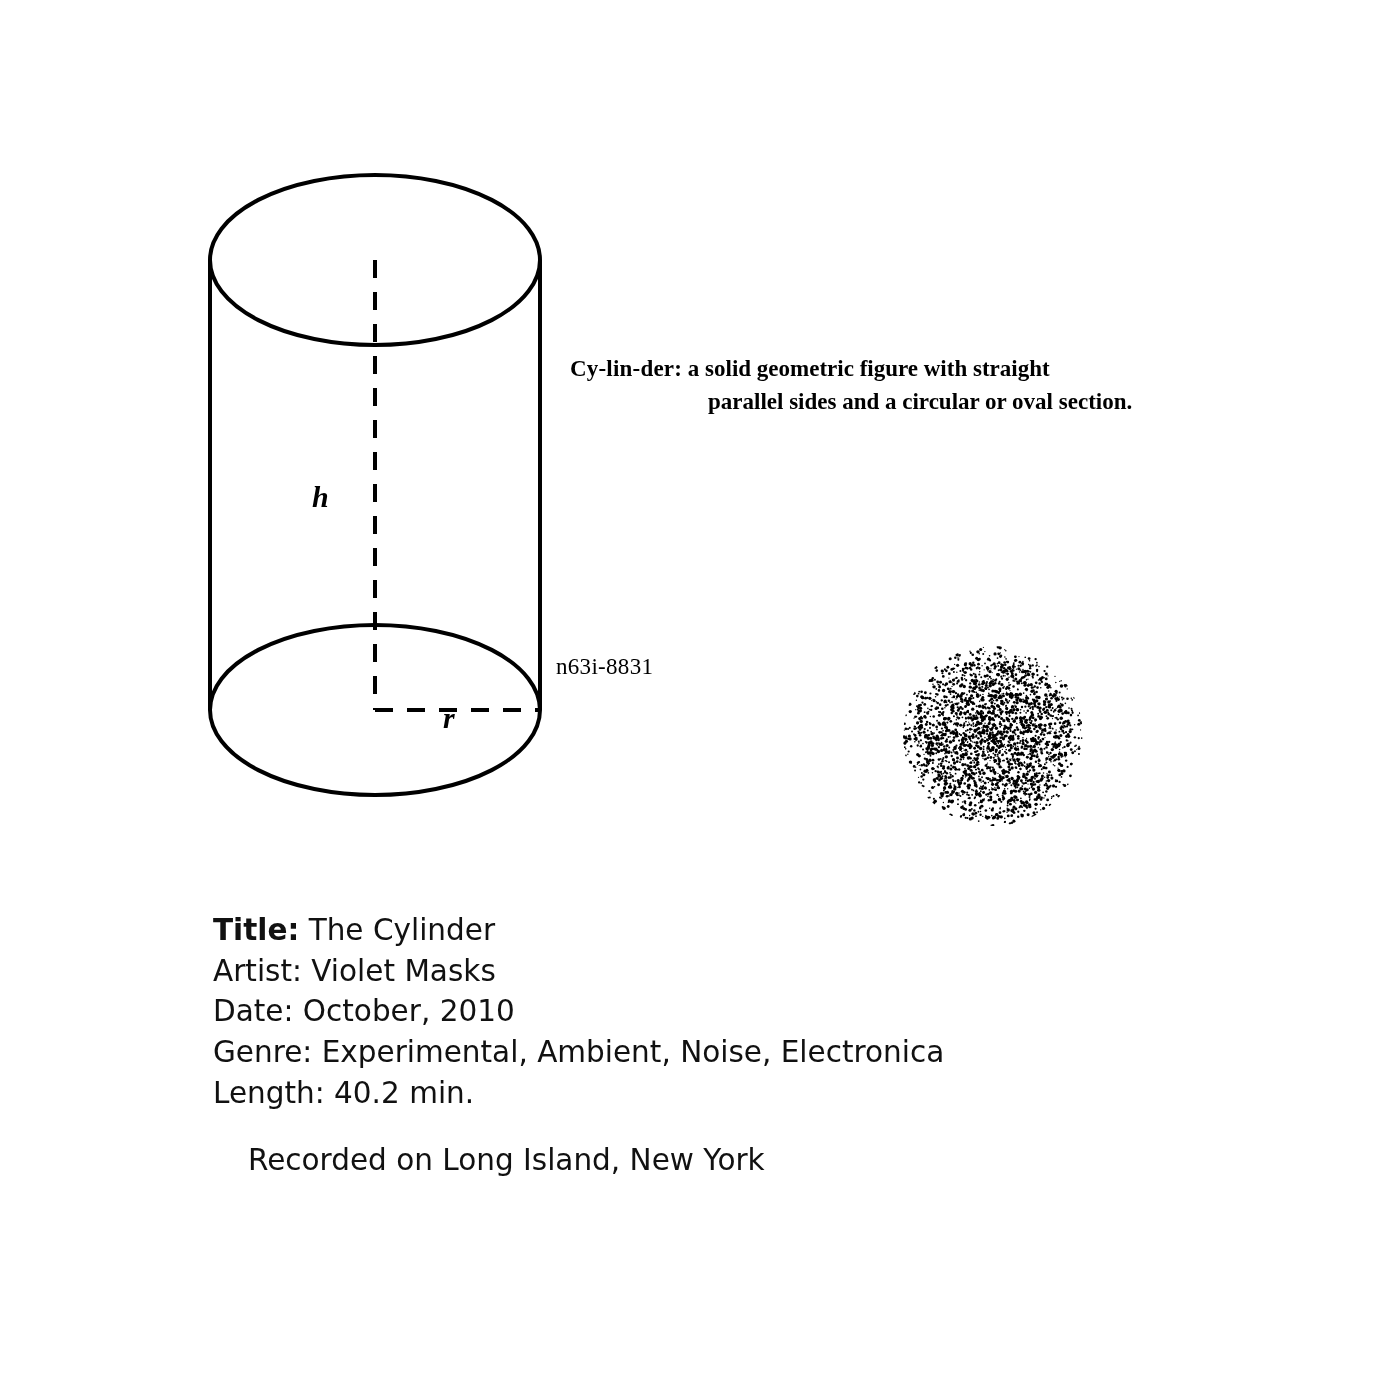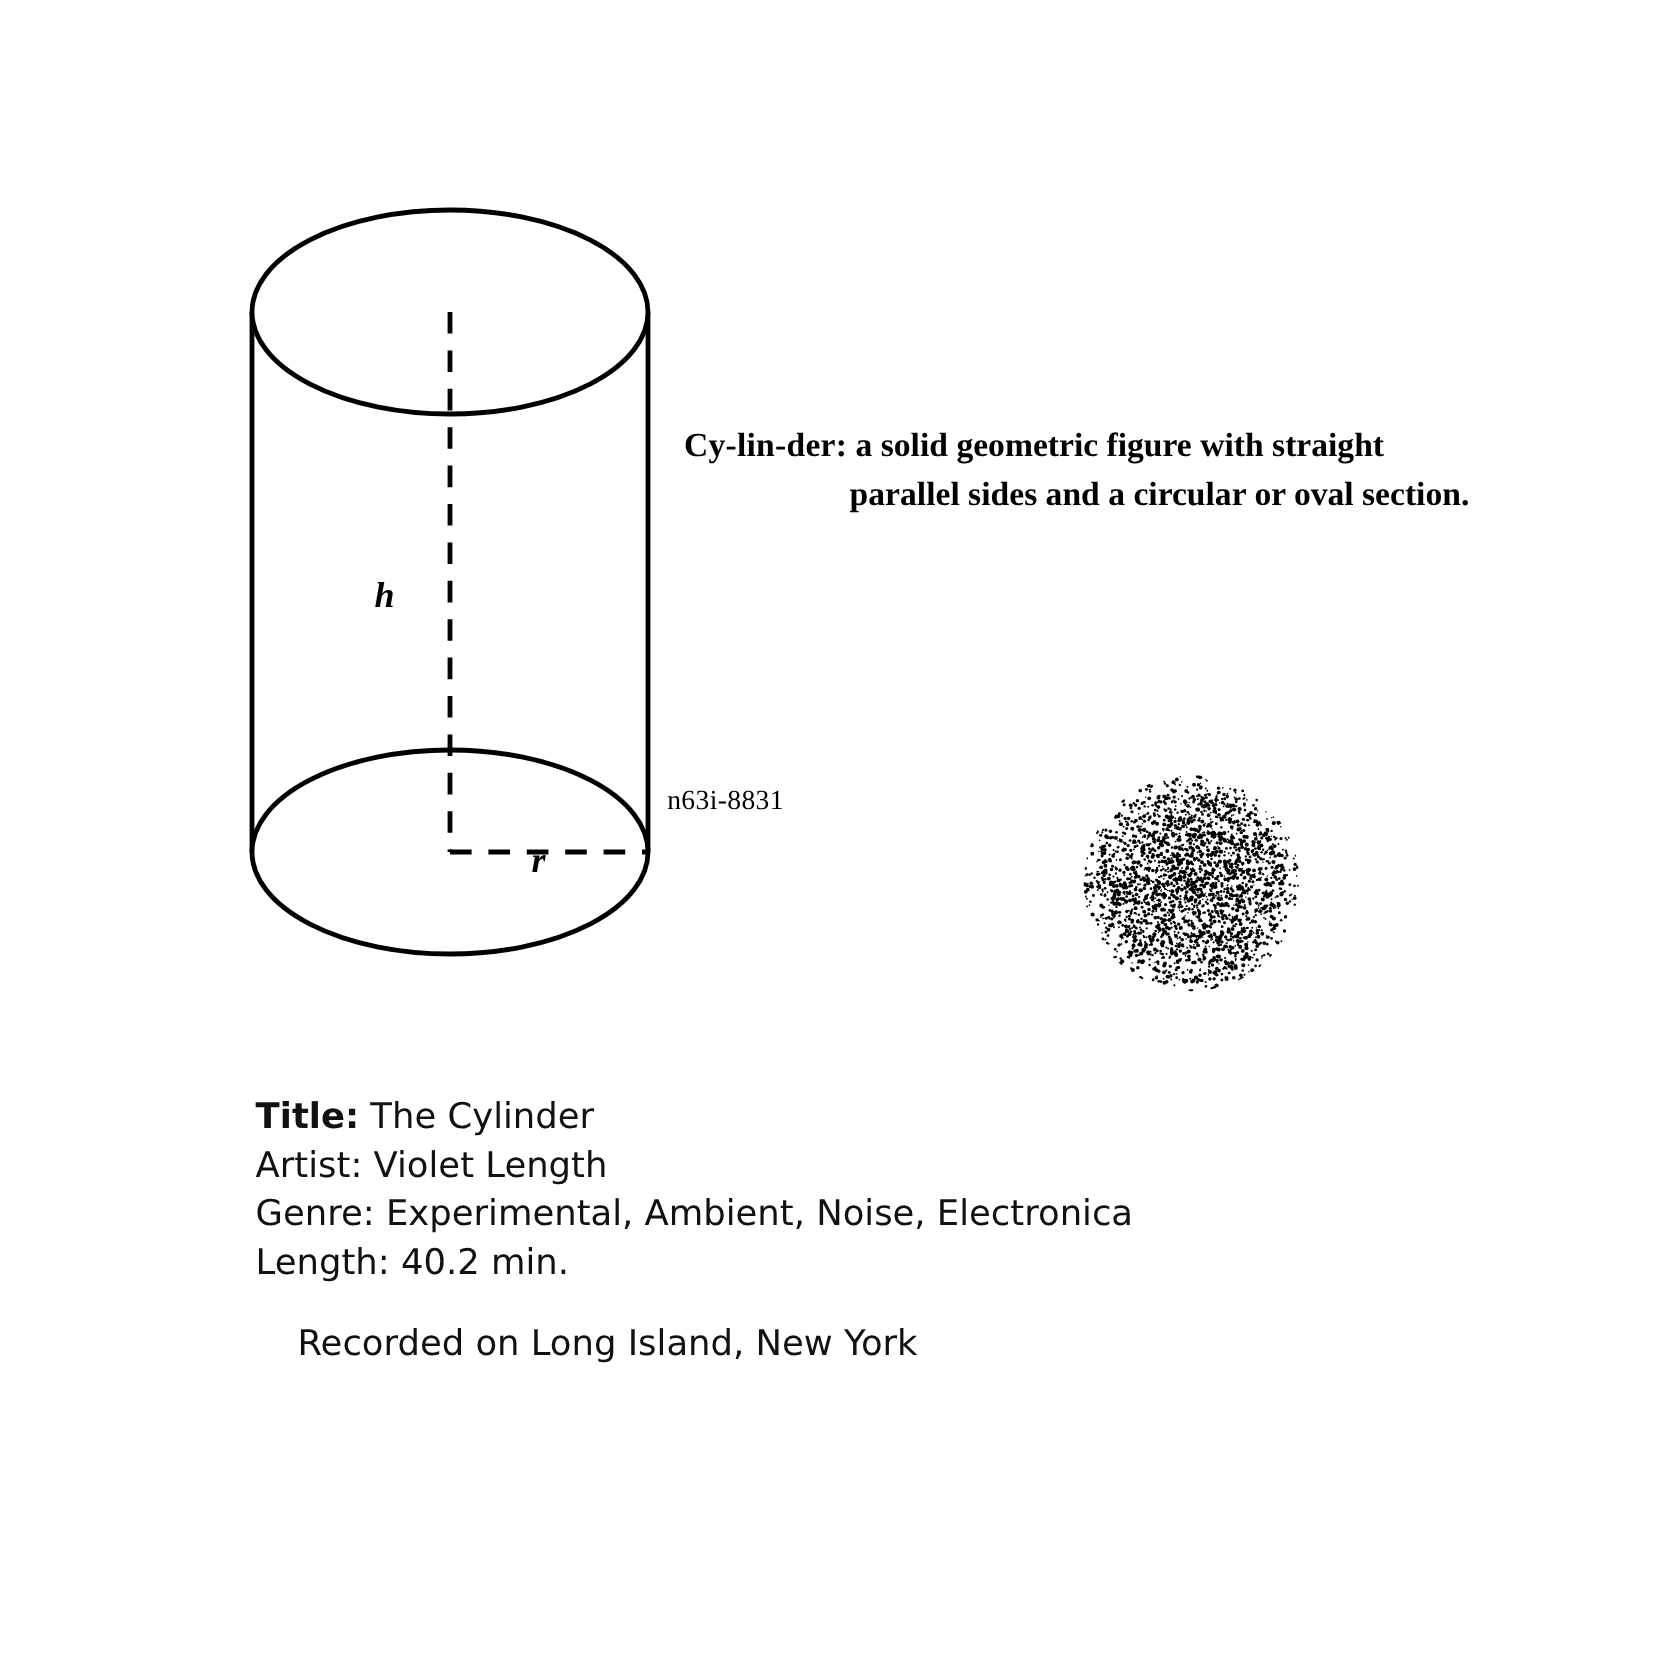--- a/index.html
+++ b/index.html
@@ -53,21 +53,21 @@
     line-height: 1;
   }
 
   .definition {
     position: absolute;
     left: 570px;
     top: 352px;
     width: 680px;
     font-family: "Liberation Serif", serif;
     font-weight: bold;
-    font-size: 28px;
+    font-size: 23px;
     line-height: 1.45;
   }
   .definition .line2 {
     display: block;
     padding-left: 138px;
   }
   .definition .term {
     letter-spacing: 0.2px;
   }
 
@@ -2696,20 +2696,21 @@
         <circle cx="88.43" cy="137.96" r="1.03" fill="#000000"></circle>
         <circle cx="133.55" cy="110.78" r="0.91" fill="#000000"></circle>
         <circle cx="36.72" cy="142.36" r="0.60" fill="#000000"></circle>
         <circle cx="48.37" cy="30.85" r="1.35" fill="#000000"></circle>
         <circle cx="156.82" cy="120.20" r="1.18" fill="#000000"></circle>
       </g>
   </svg>
 
   <div class="credits">
     <div class="row"><span class="key">Title:</span><span> The Cylinder</span></div>
-    <div class="row"><span>Artist:</span><span> Violet Length</span></div>
+    <div class="row"><span>Artist:</span><span> Violet Masks</span></div>
+    <div class="row"><span>Date:</span><span> October, 2010</span></div>
     <div class="row"><span>Genre:</span><span> Experimental, Ambient, Noise, Electronica</span></div>
     <div class="row"><span>Length:</span><span> 40.2 min.</span></div>
     <div class="spacer"></div>
     <div class="location">Recorded on Long Island, New York</div>
   </div>
 
 </div>
 
 </body></html>

